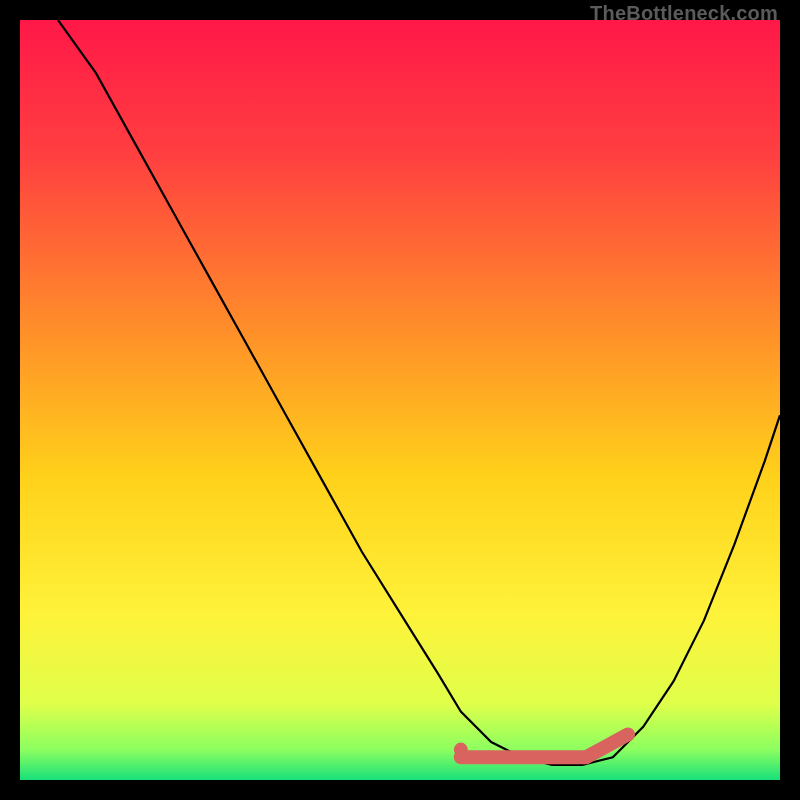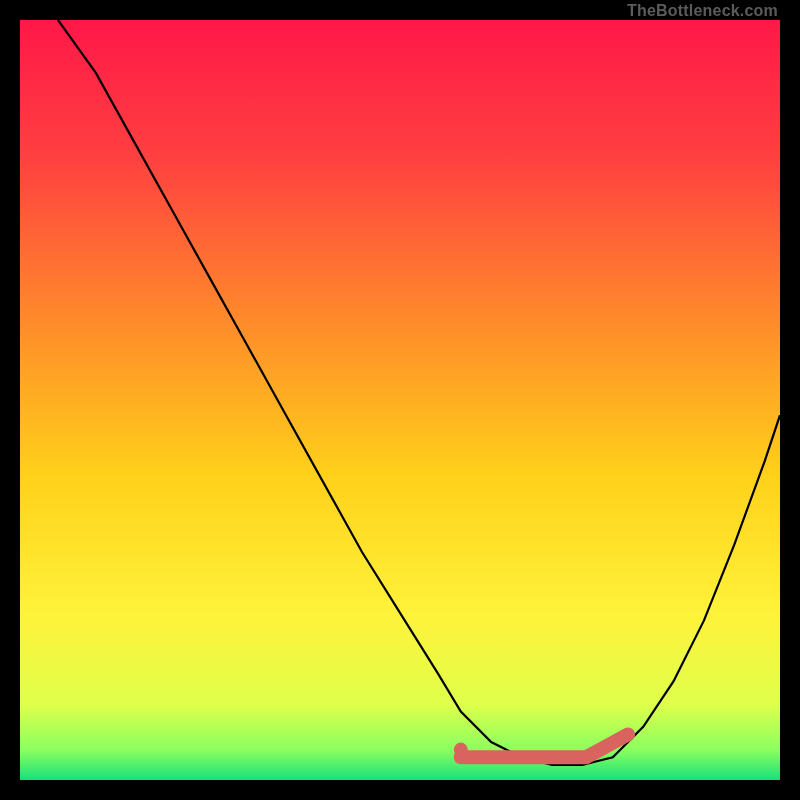--- a/index.html
+++ b/index.html
@@ -23,21 +23,21 @@
     left: 0;
     top: 0;
     width: 760px;
     height: 760px;
   }
   .watermark {
     position: absolute;
     top: 2px;
     right: 22px;
     font-family: Arial, Helvetica, sans-serif;
-    font-size: 16px;
+    font-size: 20px;
     font-weight: 600;
     color: #5b5b5b;
     letter-spacing: 0.2px;
   }
 </style>
 </head>
 <body>
 
 <div class="frame">
   <svg class="plot" viewBox="0 0 760 760">

